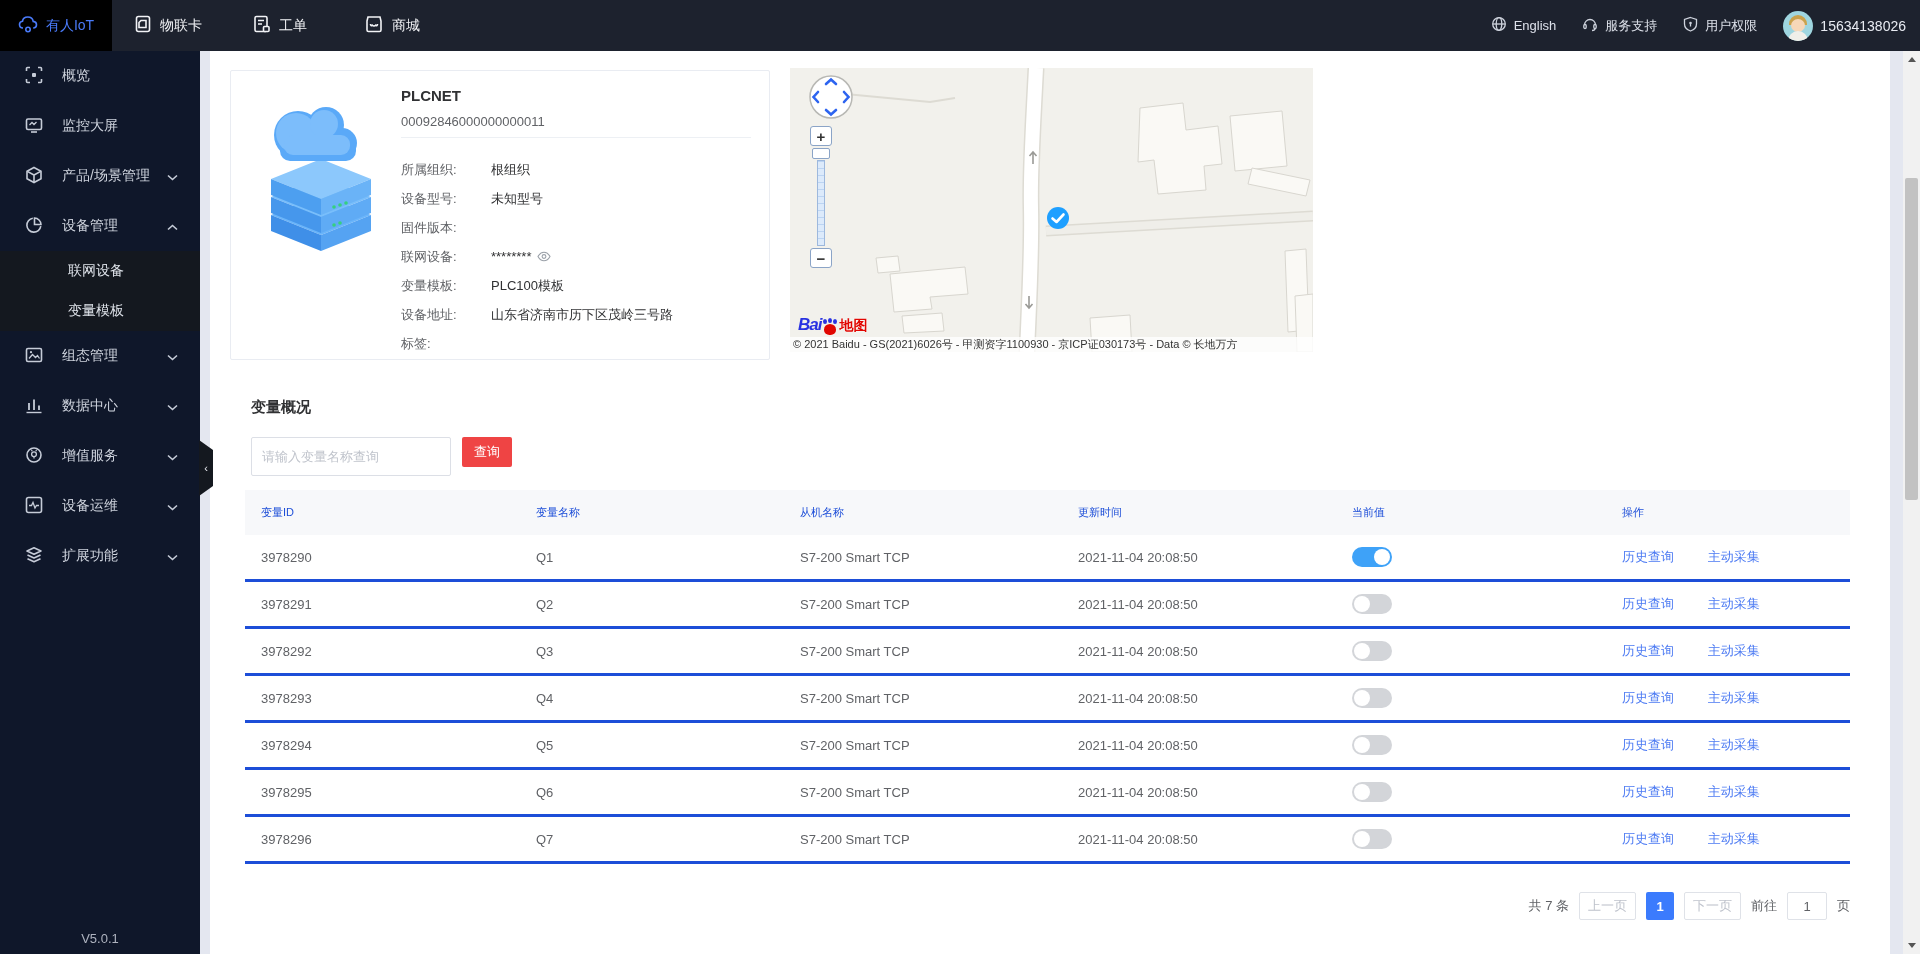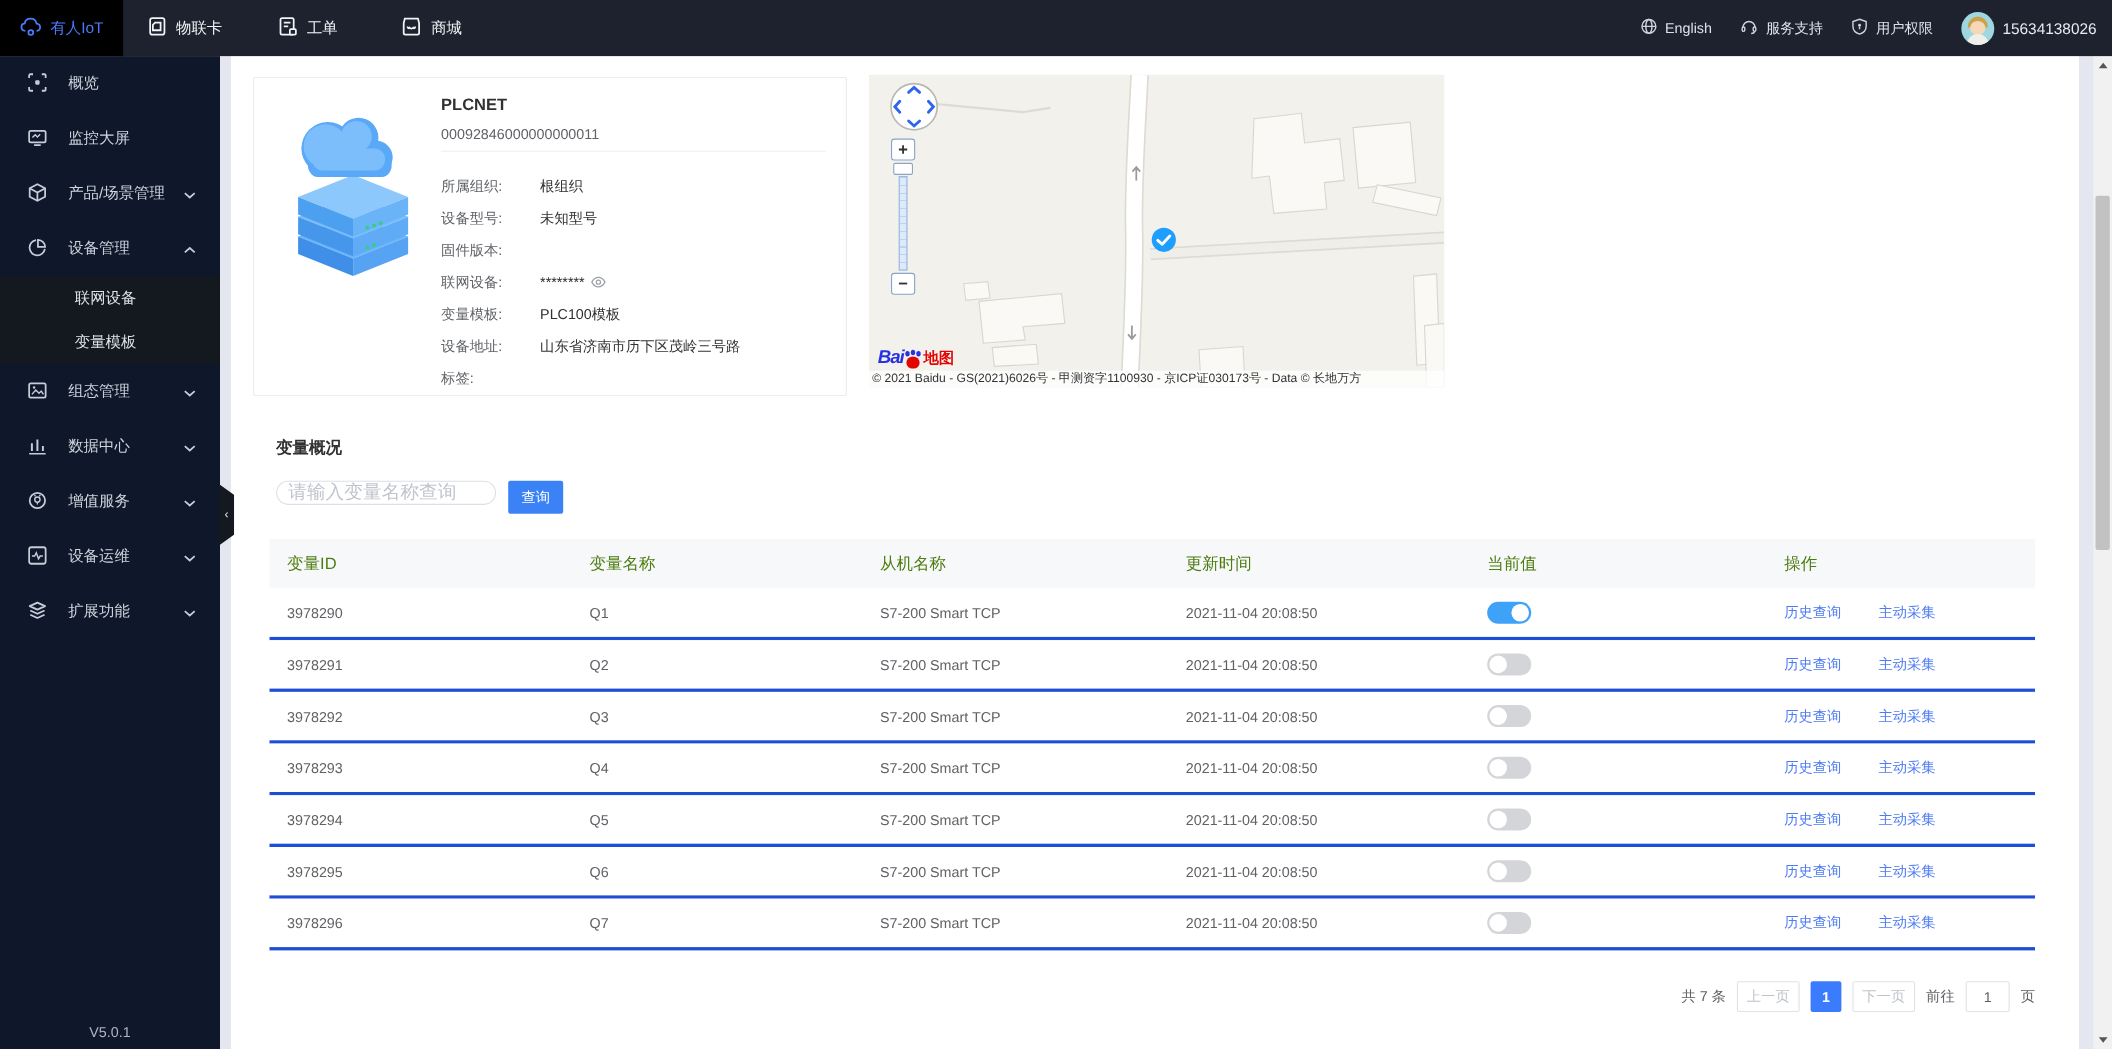--- a/index.html
+++ b/index.html
@@ -65,32 +65,32 @@
     font-size:11px; color:#333; line-height:15px; padding-left:3px; white-space:nowrap; }
   #baidu-logo { position:absolute; left:8px; bottom:17px; display:flex; align-items:flex-end; font-weight:bold; }
   #baidu-bai { color:#2932e1; font-size:17px; font-style:italic; letter-spacing:-1px; }
   #baidu-paw { width:16px; height:16px; position:relative; margin:0 1px; }
   #baidu-paw .pad { position:absolute; left:2px; top:5px; width:12px; height:11px; border-radius:50% 50% 45% 45%; background:#e10601; }
   #baidu-paw .toe { position:absolute; width:4px; height:5px; border-radius:50%; background:#2932e1; top:0; }
   #baidu-badge { color:#e10601; font-size:14px; text-shadow:0 0 2px #fff; }
 
   
   #section-title { position:absolute; left:251px; top:398px; font-size:15px; font-weight:bold; color:#303133; }
-  #search-input { position:absolute; left:251px; top:437px; width:200px; height:22px;
-    border:1px solid #dcdfe6; border-radius:12px; padding:0 10px; font-size:17px; color:#303133;
+  #search-input { position:absolute; left:251px; top:437px; width:200px; height:39px;
+    border:1px solid #dcdfe6; border-radius:2px; padding:0 10px; font-size:13px; color:#303133;
     font-family:"Liberation Sans","DejaVu Sans",sans-serif; outline:none; }
   #search-input::placeholder { color:#c0c4cc; }
-  #search-btn { position:absolute; left:462px; top:437px; width:50px; height:30px; background:#3b82f6;
+  #search-btn { position:absolute; left:462px; top:437px; width:50px; height:30px; background:#ef4444;
     color:#fff; border:none; border-radius:2px; font-size:13px; cursor:pointer;
     font-family:"Liberation Sans","DejaVu Sans",sans-serif; }
 
   
   #var-table { position:absolute; left:245px; top:490px; width:1605px; }
   .t-head, .t-row { display:grid; grid-template-columns:275px 264px 278px 274px 270px 1fr; align-items:center; }
-  .t-head { height:45px; background:#f7f8fa; font-size:15px; color:#4d7c0f; }
+  .t-head { height:45px; background:#f7f8fa; font-size:11px; color:#1d4ed8; }
   .t-head > div, .t-row > div { padding-left:16px; }
   .t-row { height:47px; font-size:13px; color:#606266; border-bottom:3px solid #1d4ed8; background:#fff; }
   .toggle { width:40px; height:20px; border-radius:10px; background:#d3d5d9; position:relative; cursor:pointer; }
   .toggle .knob { position:absolute; top:2px; left:2px; width:16px; height:16px; border-radius:50%; background:#fff; }
   .toggle.on { background:#3ea2f8; }
   .toggle.on .knob { left:auto; right:2px; }
   .action-link { color:#4d7bf3; cursor:pointer; margin-right:30px; }
 
   
   #pagination { position:absolute; left:245px; top:892px; width:1605px; height:28px;

